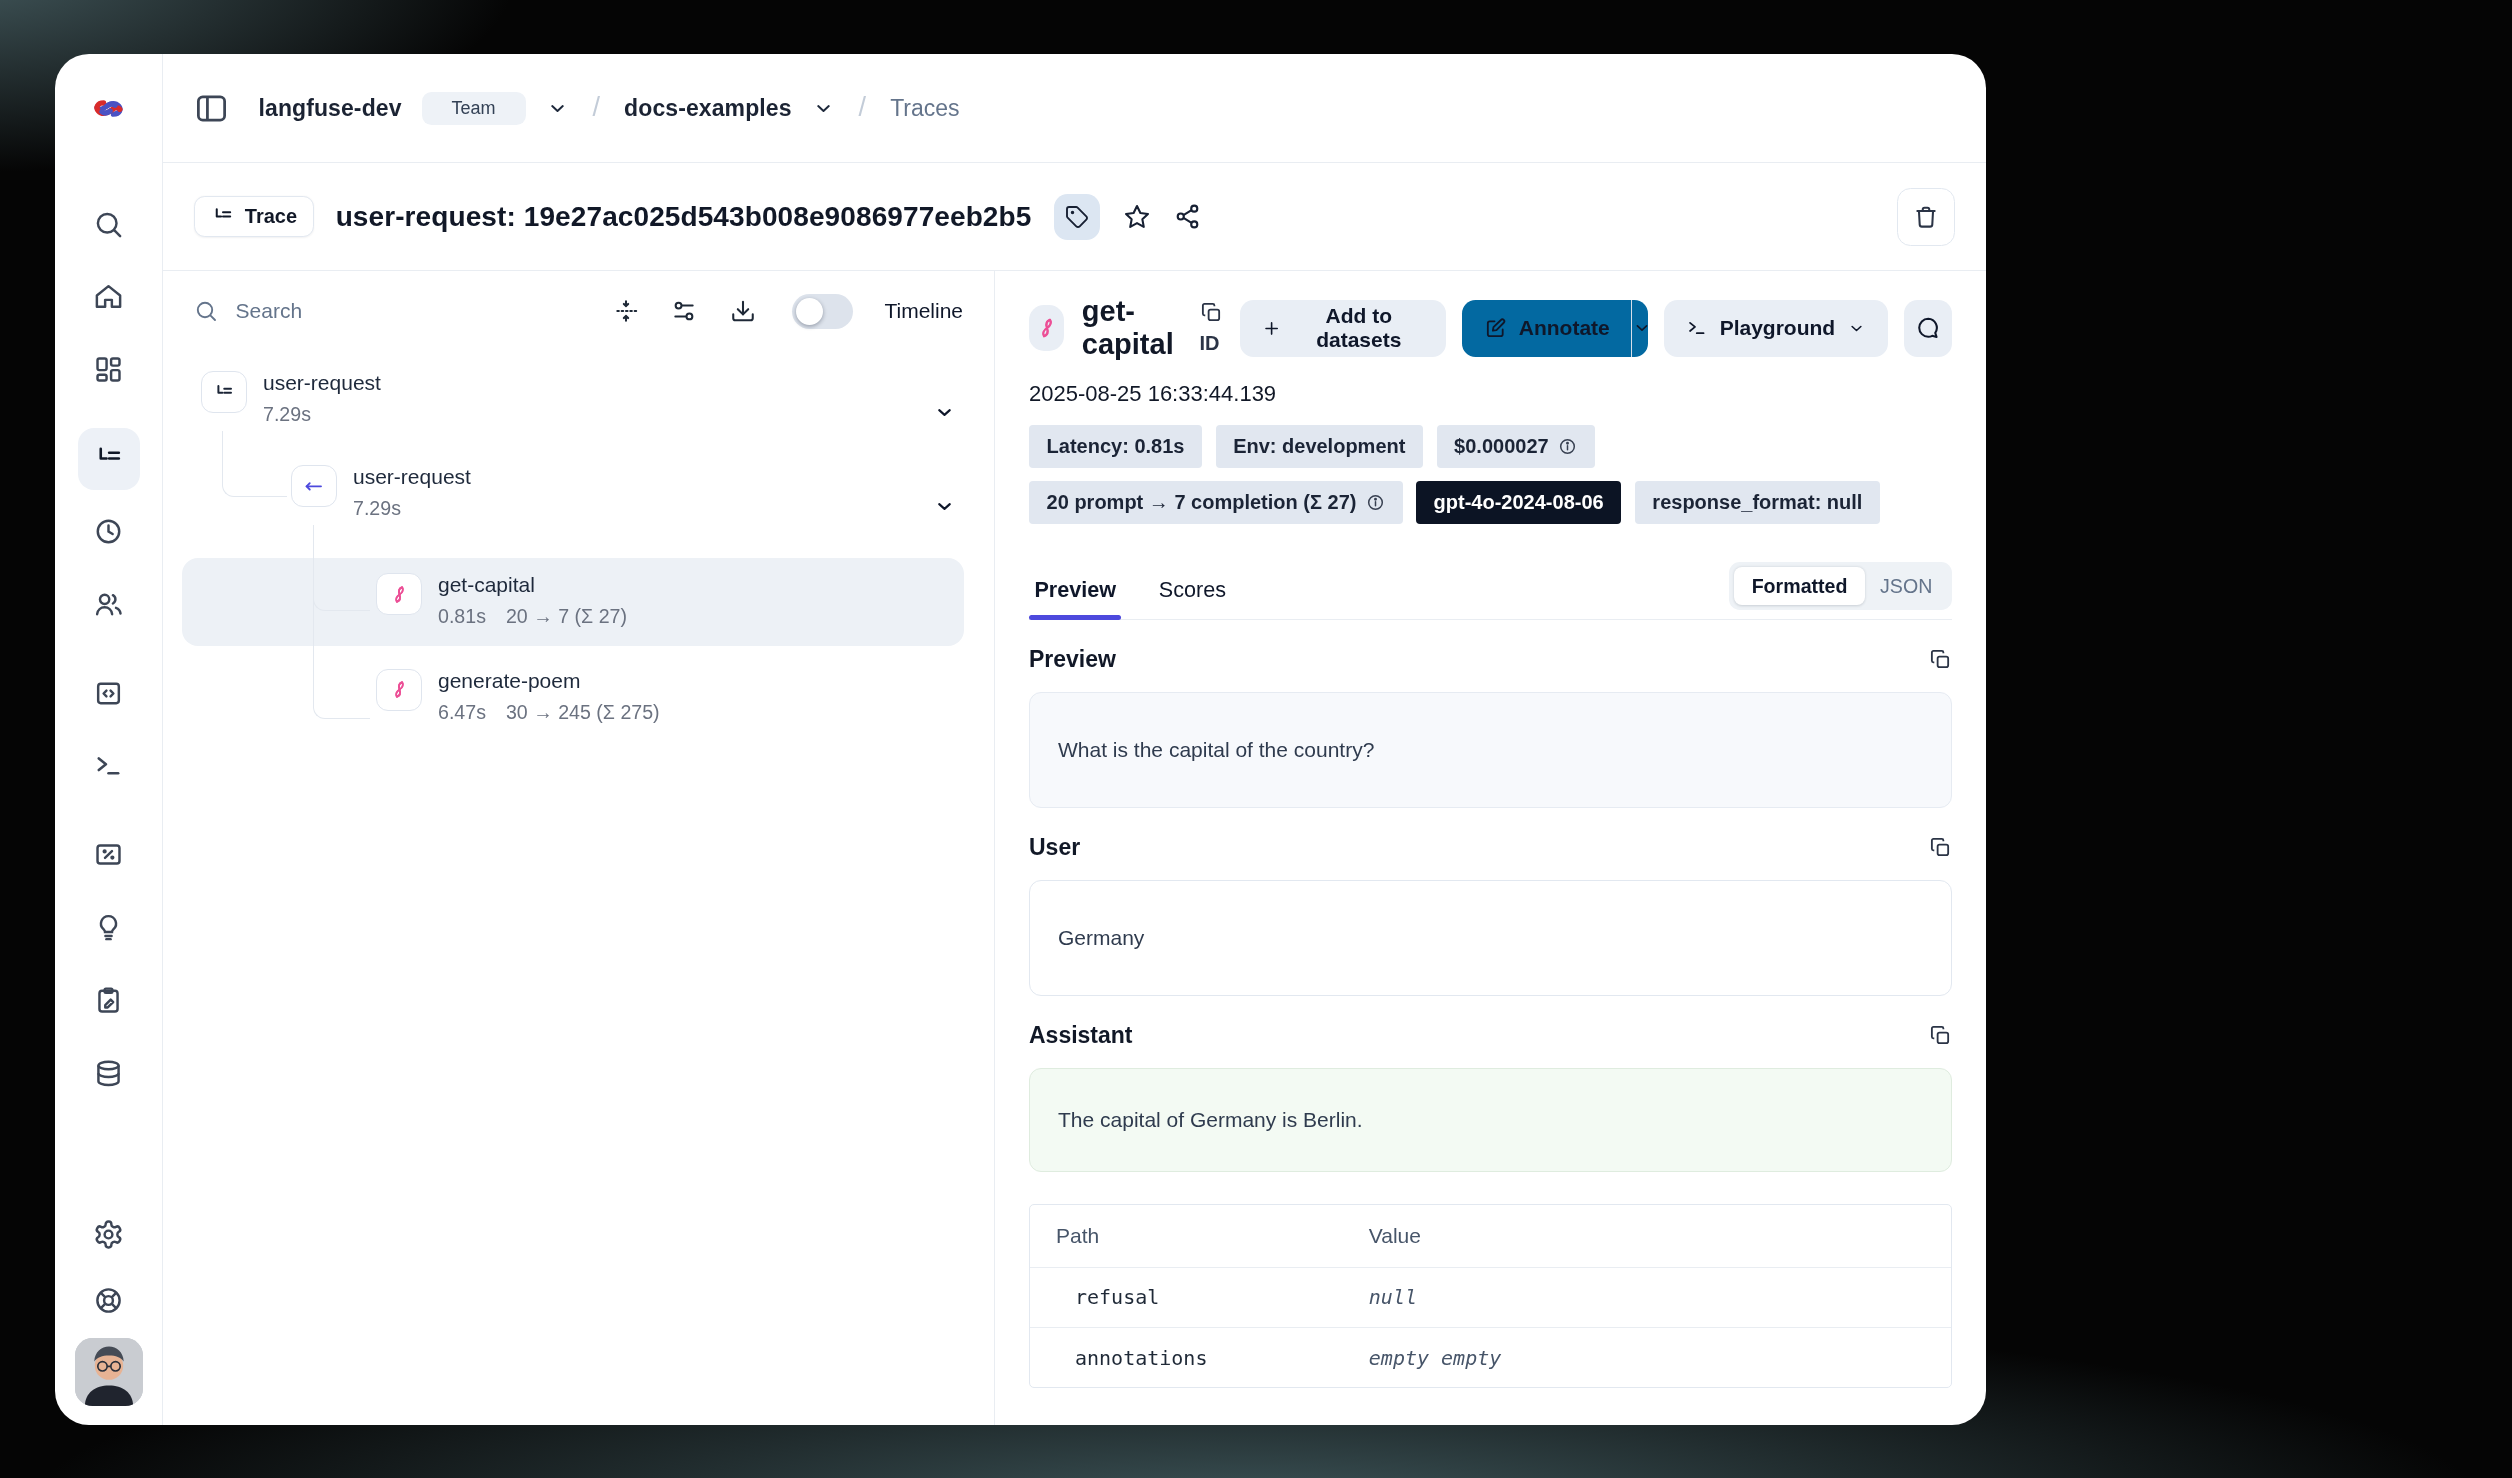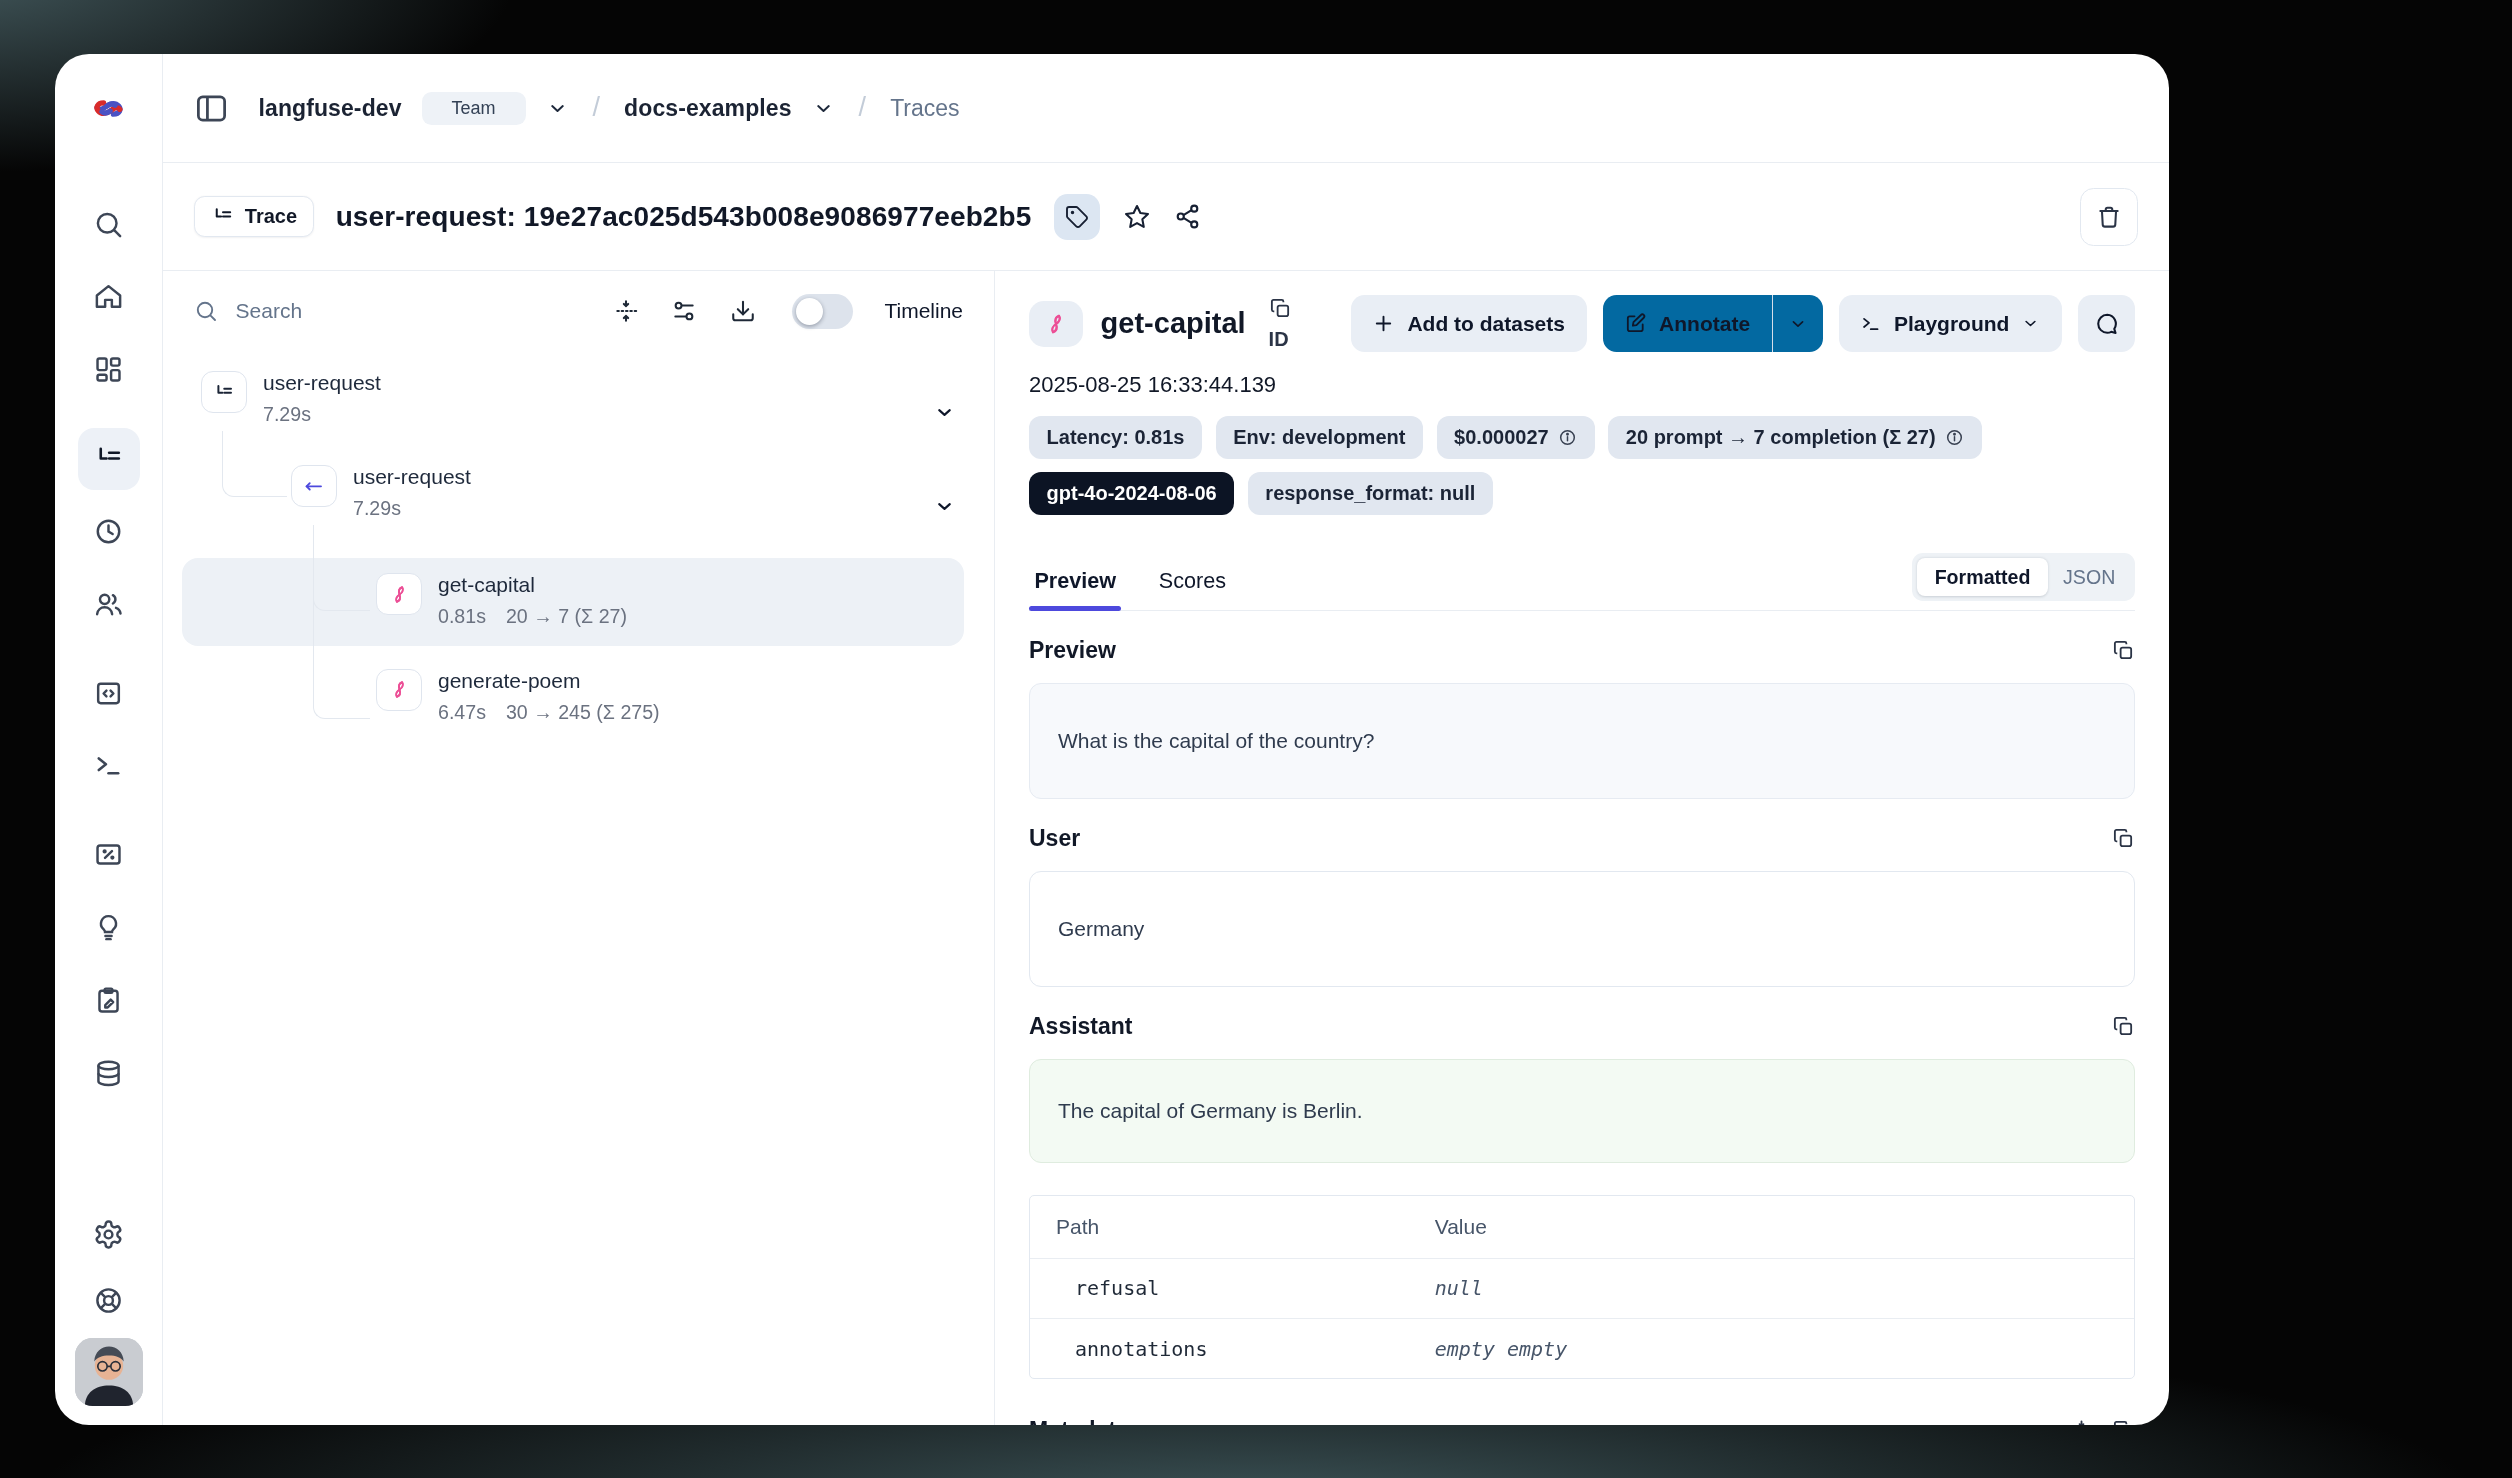--- a/index.html
+++ b/index.html
@@ -8,21 +8,21 @@
     font-family:"Liberation Sans", sans-serif;
     background:
       radial-gradient(945px 338px at -2% -2%, #43595d 0%, rgba(0,0,0,0) 60%),
       radial-gradient(1756px 284px at 50% 102%, #3d5458 0%, rgba(0,0,0,0) 70%),
       #050505;
     overflow:hidden;
     position:relative;
   }
   svg{display:block}
   .window{
-    position:absolute; left:55px; top:54px; width:2114px; height:1371px;
+    position:absolute; left:55px; top:54px; width:1931px; height:1371px;
     background:#ffffff; border-radius:34px; overflow:hidden;
   }
   
   .rail{
     position:absolute; left:0; top:0; bottom:0; width:108px;
     border-right:1.4px solid #e9edf2; display:flex; flex-direction:column; align-items:center;
   }
   .logo-slot{height:109px; display:flex; align-items:center; justify-content:center;}
   .rail-btn{
     width:62px; height:62px; border-radius:16px;
@@ -99,21 +99,21 @@
   .id-chip{display:flex; gap:8px; color:#2b3446; font-size:20px; font-weight:600; margin-left:5.4px;flex-direction:column;}
   .d-actions{margin-left:auto; display:flex; align-items:center; gap:16px;}
   .btn{display:flex; align-items:center; gap:12px; background:#e9eef5; border-radius:13.5px;
     padding:0 21.6px; height:57px; font-size:21px; font-weight:600; color:#0f172a; border:none; font-family:inherit;}
   .split{display:flex; align-items:stretch; background:#0369a1; border-radius:13.5px; overflow:hidden; height:57px;}
   .split .btn{background:transparent; border-radius:0; height:57px;}
   .split-chev{width:51px; display:flex; align-items:center; justify-content:center; border-left:1.4px solid #d7dee9; color:#0f172a;}
   .chat-btn{width:57px; height:57px; background:#e9eef5; border-radius:13.5px; display:flex; align-items:center; justify-content:center; color:#0f172a;}
   .d-time{margin:20px 34px 0; font-size:22px; color:#111827;}
   .badges{margin:17.6px 34px 0; display:flex; flex-wrap:wrap; gap:13.5px; max-width:1297px;}
-  .badge{display:flex; align-items:center; gap:9.5px; background:#e1e7f0; border-radius:12px;
+  .badge{display:flex; align-items:center; gap:9.5px; background:#e1e7f0; border-radius:4px;
     padding:10px 17.6px; font-size:20px; font-weight:600; color:#1b2436; white-space:nowrap;}
   .badge.dark{background:#0c1424; color:#ffffff;}
   .binfo{color:inherit; opacity:.85}
   .tabs-row{margin:23px 34px 0; display:flex; align-items:flex-end; border-bottom:1.4px solid #e9edf2; position:relative;}
   .tab{font-size:21.6px; color:#0f172a; padding:0 5.4px 16px; margin-right:32px; position:relative; font-weight:500;margin-top:30px;}
   .tab.active{font-weight:600;}
   .tab.active::after{content:""; position:absolute; left:0; right:0; bottom:-1.4px; height:5.4px; background:#4d49dd; border-radius:3.4px;}
   .fmt{margin-left:auto; display:flex; align-items:center; background:#eef2f6; border-radius:10.8px; padding:4.7px; margin-bottom:9.5px;}
   .fmt-on{background:#fff; border-radius:8px; padding:7.4px 17.6px; font-size:19.6px; font-weight:600; color:#0f172a;
     box-shadow:0 0.7px 2.7px rgba(15,23,42,.16);}

